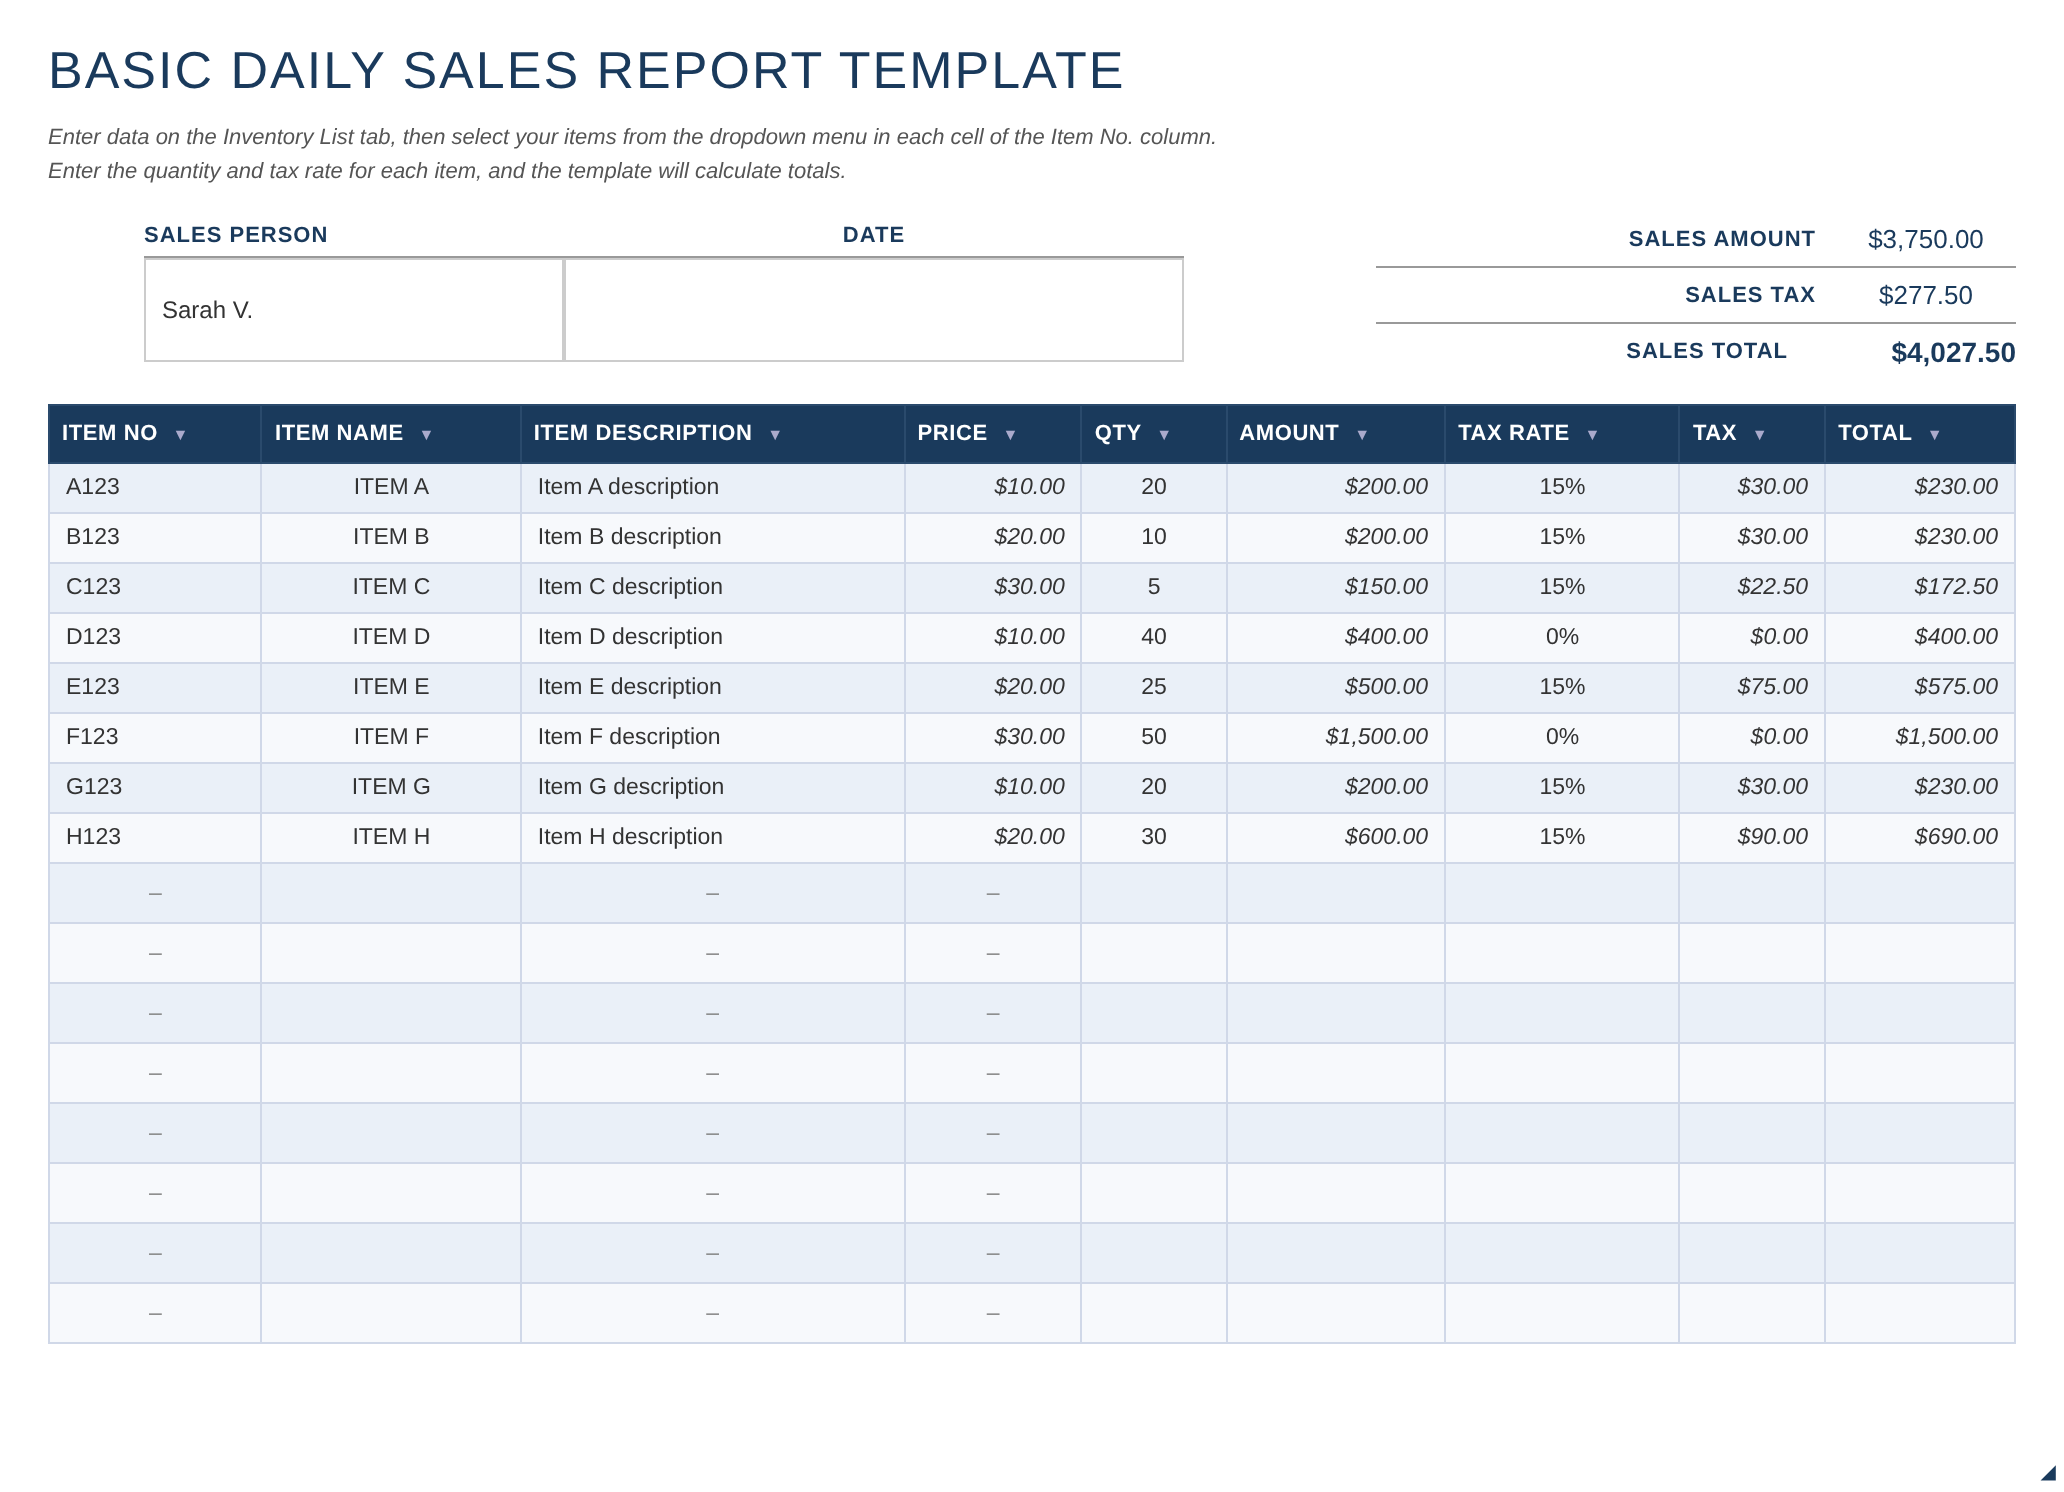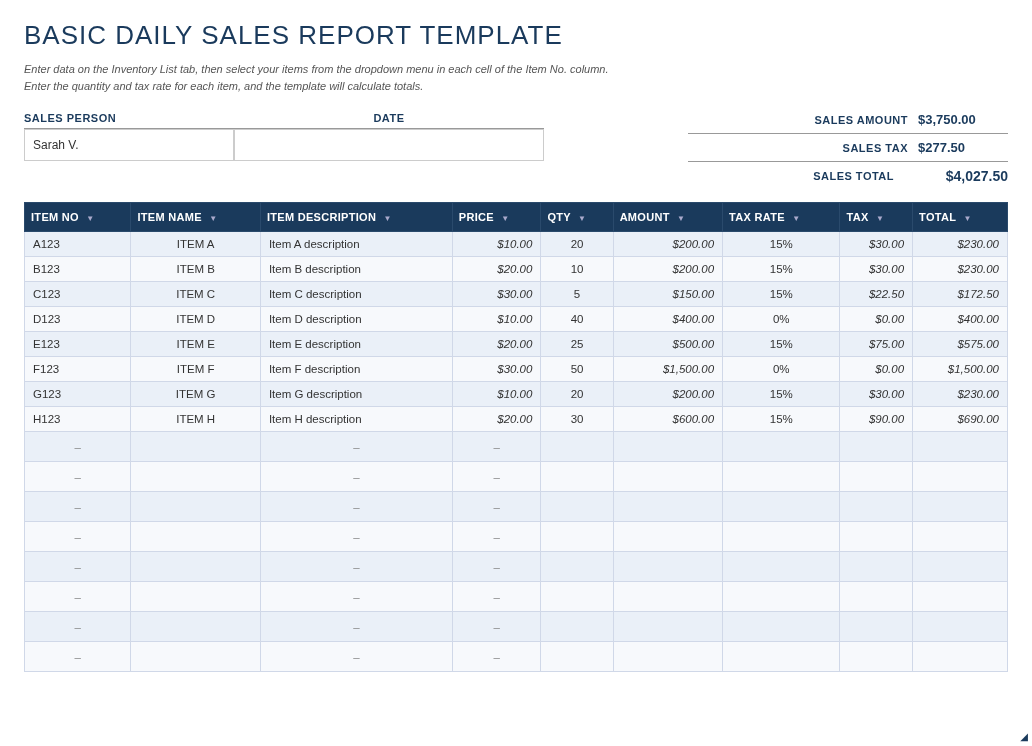--- a/index.html
+++ b/index.html
@@ -22,20 +22,21 @@
       color: #555;
       font-style: italic;
       line-height: 1.5;
       margin-bottom: 18px;
     }
     .top-section {
       display: flex;
       justify-content: space-between;
       align-items: flex-start;
       margin-bottom: 18px;
+      margin-left: 48px;
     }
     .left-fields {
       display: flex;
       flex-direction: column;
       gap: 4px;
       width: 520px;
     }
     .field-labels {
       display: flex;
       gap: 0;
@@ -54,21 +55,21 @@
       width: 310px;
       text-align: center;
     }
     .field-inputs {
       display: flex;
       gap: 0;
       border-top: 1px solid #999;
     }
     .field-input {
       border: 1px solid #ccc;
-      padding: 8px 8px;
+      padding: 18px 8px;
       font-size: 12px;
       color: #333;
     }
     .field-input.sales-person {
       width: 210px;
     }
     .field-input.date {
       width: 310px;
     }
     .right-summary {
@@ -88,23 +89,23 @@
     .summary-label {
       font-size: 11px;
       font-weight: bold;
       color: #1a3a5c;
       text-align: right;
       letter-spacing: 0.5px;
       min-width: 130px;
     }
     .summary-value {
       font-size: 13px;
-      font-weight: bold;
-      color: #1a3a5c;
-      text-align: left;
+      font-weight: normal;
+      color: #1a3a5c;
+      text-align: center;
       min-width: 90px;
     }
     .summary-divider {
       border: none;
       border-top: 1px solid #999;
       width: 100%;
       margin: 4px 0;
     }
     .summary-total-row {
       display: flex;

